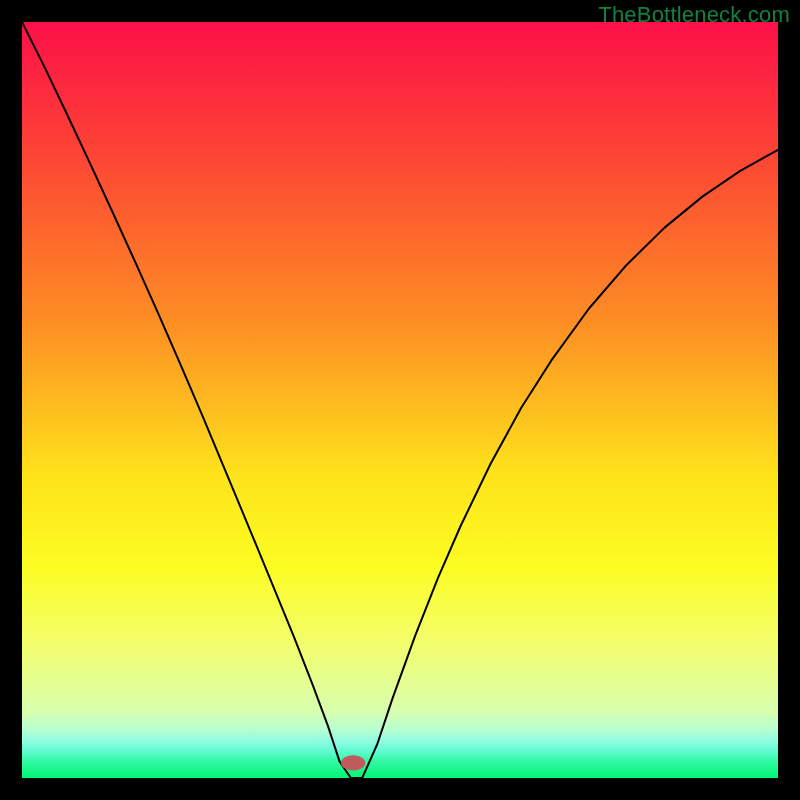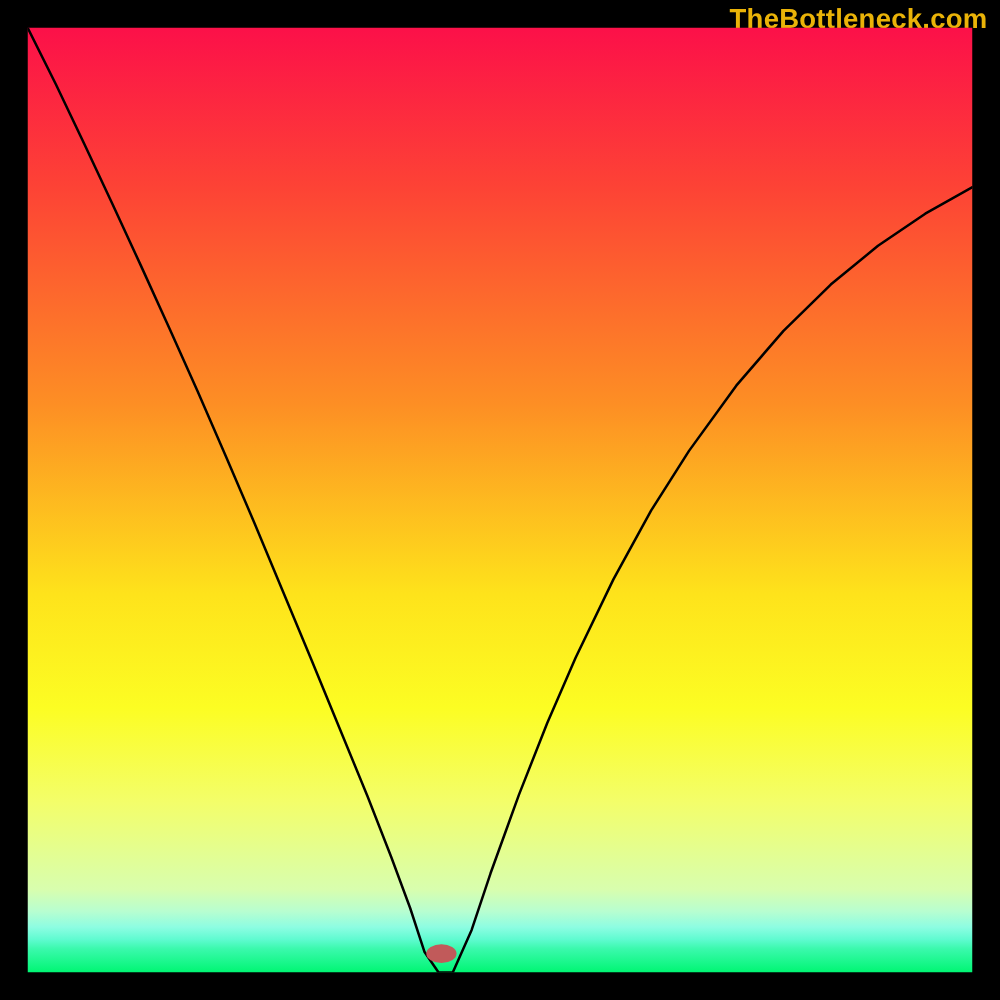--- a/index.html
+++ b/index.html
@@ -23,23 +23,23 @@
     position: absolute;
     left: 22px;
     top: 22px;
     width: 756px;
     height: 756px;
   }
   .watermark {
     position: absolute;
     top: 2px;
     right: 10px;
-    color: #eab308;
+    color: #15803d;
     font-size: 22px;
-    font-weight: 700;
+    font-weight: 400;
     letter-spacing: 0.2px;
     user-select: none;
     text-align: right;
   }
   svg {
     display: block;
   }
 </style>
 </head>
 <body>

